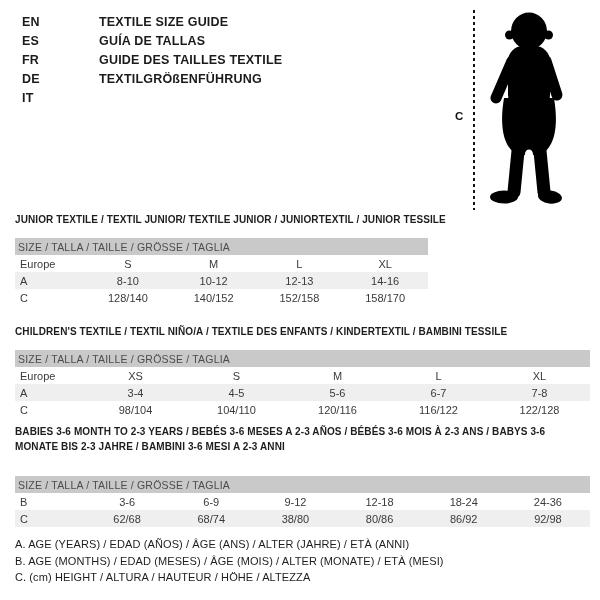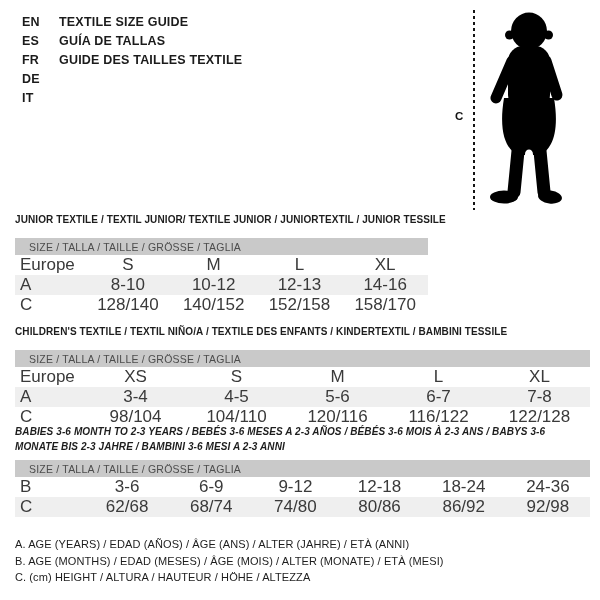--- a/index.html
+++ b/index.html
@@ -13,53 +13,53 @@
   }
 
   
   .lang-block { position:absolute; left:22px; top:13px; }
   .lang-row { display:flex; line-height:19px; }
   .lang-code {
     width:37px; font-weight:bold; font-size:12.5px; color:#1b1b1b;
     letter-spacing:.2px;
   }
   .lang-label {
-    font-weight:bold; font-size:12.5px; color:#1b1b1b; letter-spacing:.2px;
+    font-weight:bold; font-size:12.5px; color:#1b1b1b; letter-spacing:.2px;margin-left:40px;
   }
 
   
   .figure { position:absolute; left:455px; top:8px; width:130px; height:202px; }
   .dash-line {
     position:absolute; left:18px; top:2px; width:2px; height:200px;
     background:repeating-linear-gradient(to bottom, #141414 0 3px, transparent 3px 6px);
   }
   .measure-c {
     position:absolute; left:0; top:102px; font-weight:bold; font-size:11.5px; color:#111;
   }
   .baby-svg { position:absolute; left:26px; top:0; }
 
   
   .size-section { position:absolute; left:15px; }
   .tbl-title {
     font-size:10px; font-weight:bold; color:#1d1d1d; line-height:15px;
     letter-spacing:.1px; margin-bottom:11px;
   }
-  .sec-3 .tbl-title { margin-bottom:6px; max-width:572px;font-style:italic; }
+  .sec-3 .tbl-title { margin-bottom:22px; max-width:572px; }
 
   table.size-table { border-collapse:collapse; table-layout:fixed; }
   table.w-junior { width:413px; }
   table.w-full  { width:575px; }
   col.lbl-col { width:70px; }
 
   th.bar {
     background:#c9c9c9; color:#4c4c4c; font-weight:normal; font-size:10.5px;
-    text-align:left; padding-left:14px; height:17px; letter-spacing:.2px;
+    text-align:left; padding-left:3px; height:17px; letter-spacing:.2px;
   }
   td {
-    height:17px; font-size:17px; color:#3a3a3a; text-align:center;
+    height:17px; font-size:11px; color:#3a3a3a; text-align:center;
     white-space:nowrap; overflow:hidden;
   }
   td.lbl { text-align:left; padding-left:5px; }
   tbody tr:nth-child(even) { background:#efefef; }
 
   
   .footnotes { position:absolute; left:15px; top:536px; }
   .footnote {
     font-size:11px; font-weight:normal; color:#1d1d1d; line-height:16.5px;
     letter-spacing:.1px;
@@ -76,20 +76,21 @@
   <div class="lang-row">
     <span class="lang-code">ES</span>
     <span class="lang-label">GUÍA DE TALLAS</span>
   </div>
   <div class="lang-row">
     <span class="lang-code">FR</span>
     <span class="lang-label">GUIDE DES TAILLES TEXTILE</span>
   </div>
   <div class="lang-row">
     <span class="lang-code">DE</span>
+    <span class="lang-label">TEXTILGRÖßENFÜHRUNG</span>
   </div>
   <div class="lang-row">
     <span class="lang-code">IT</span>
   </div>
 </div>
 
 <div class="figure">
   <div class="dash-line"></div>
   <span class="measure-c">C</span>
   <svg class="baby-svg" width="97" height="202" viewBox="0 0 97 202" aria-hidden="true">
@@ -225,21 +226,21 @@
         <td>6-9</td>
         <td>9-12</td>
         <td>12-18</td>
         <td>18-24</td>
         <td>24-36</td>
       </tr>
       <tr>
         <td class="lbl">C</td>
         <td>62/68</td>
         <td>68/74</td>
-        <td>74/80</td>
+        <td>38/80</td>
         <td>80/86</td>
         <td>86/92</td>
         <td>92/98</td>
       </tr>
     </tbody>
   </table>
 </section>
 
 <div class="footnotes">
   <div class="footnote">A. AGE (YEARS) / EDAD (AÑOS) / ÂGE (ANS) / ALTER (JAHRE) / ETÀ (ANNI)</div>

